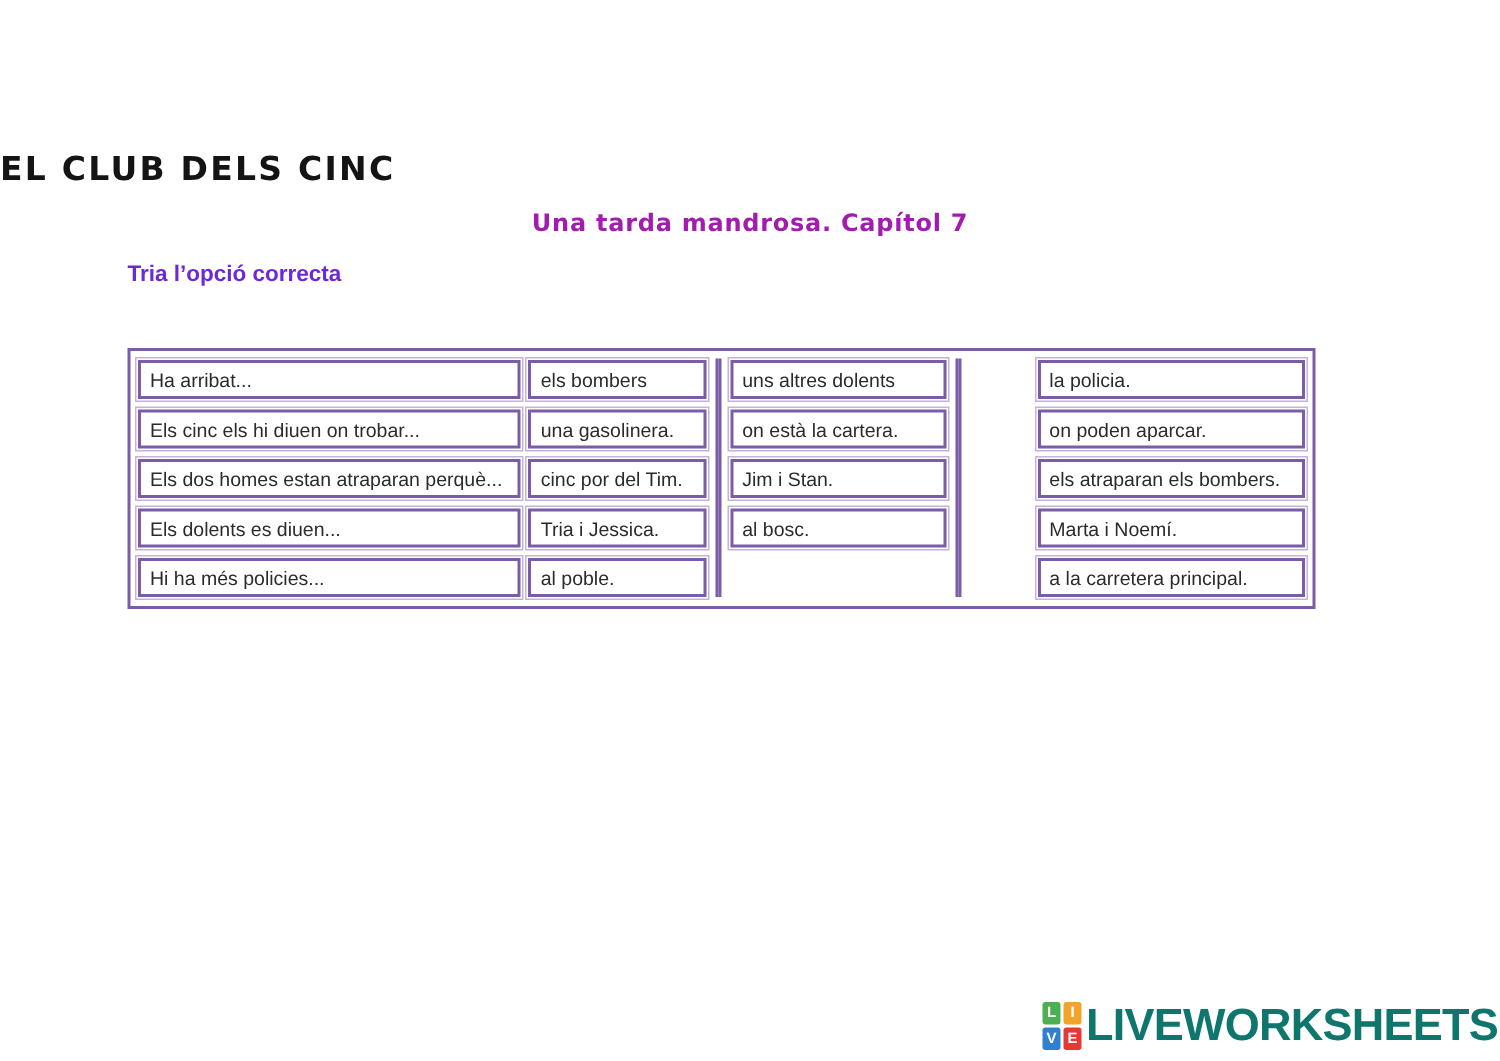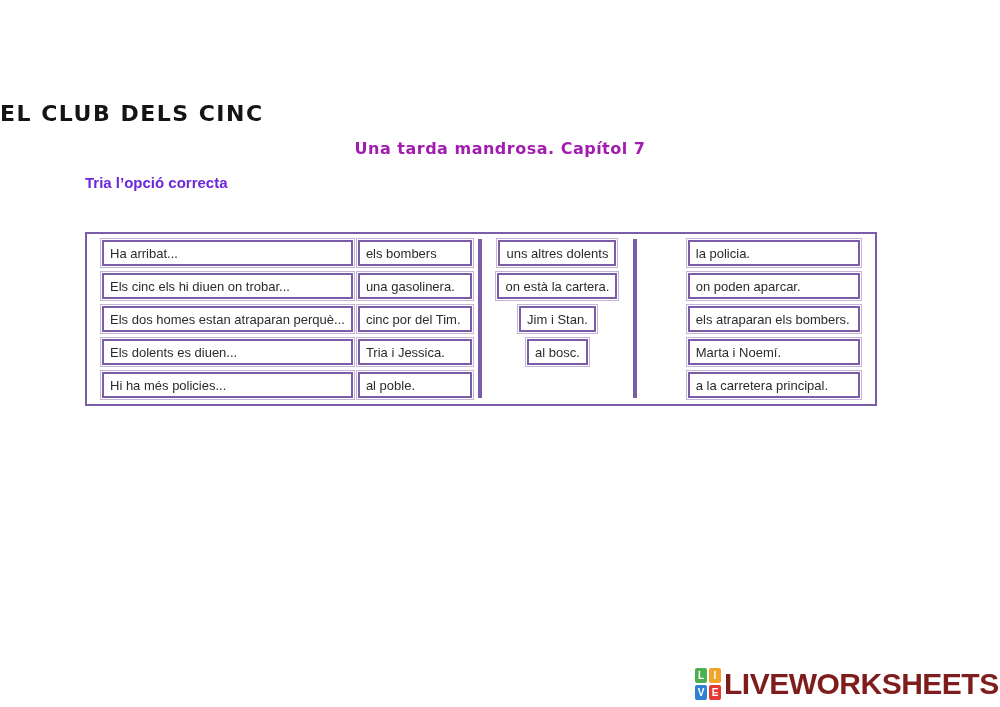--- a/index.html
+++ b/index.html
@@ -41,32 +41,32 @@
     color: #6d28d9;
   }
 
   
   .ws-table {
     position: absolute;
     left: 85px; top: 232px;
     width: 792px;
     border: 2px solid #7b5ca8;
     background: #ffffff;
-    padding: 6px 15px;
+    padding: 6px 5px;
     display: flex;
     align-items: stretch;
   }
   .ws-col {
     display: flex;
     flex-direction: column;
     row-gap: 7px;
   }
   .col-questions { width: 272px; margin-right: 5px; }
   .col-opt1      { width: 126px; margin-right: 5px; }
-  .col-opt2      { width: 153px; margin-right: 5px; align-items: center; }
+  .col-opt2      { width: 153px; margin-right: 5px; }
   .col-opt3      { width: 190px; margin-left: 45px; }
   .ws-sep {
     width: 4px;
     margin: -1px 6px 0 1px;
     border-left: 2px solid #7b5ca8;
     border-right: 2px solid #7b5ca8;
     align-self: stretch;
   }
   .cell {
     height: 26px;
@@ -109,21 +109,21 @@
   }
   .lw-sq-0 { background: #4caf50; }
   .lw-sq-1 { background: #f2a42a; }
   .lw-sq-2 { background: #2f80d0; }
   .lw-sq-3 { background: #e53935; }
   .lw-text {
     font-family: "Liberation Sans", sans-serif;
     font-weight: 700;
     font-size: 30px;
     letter-spacing: -0.5px;
-    color: #7f1d1d;
+    color: #0f766e;
   }
 </style>
 </head>
 <body>
 
 <div id="page">
 
   <div class="title">EL CLUB DELS CINC</div>
   <div class="subtitle">Una tarda mandrosa. Capítol 7</div>
   <div class="instruction">Tria l’opció correcta</div>

